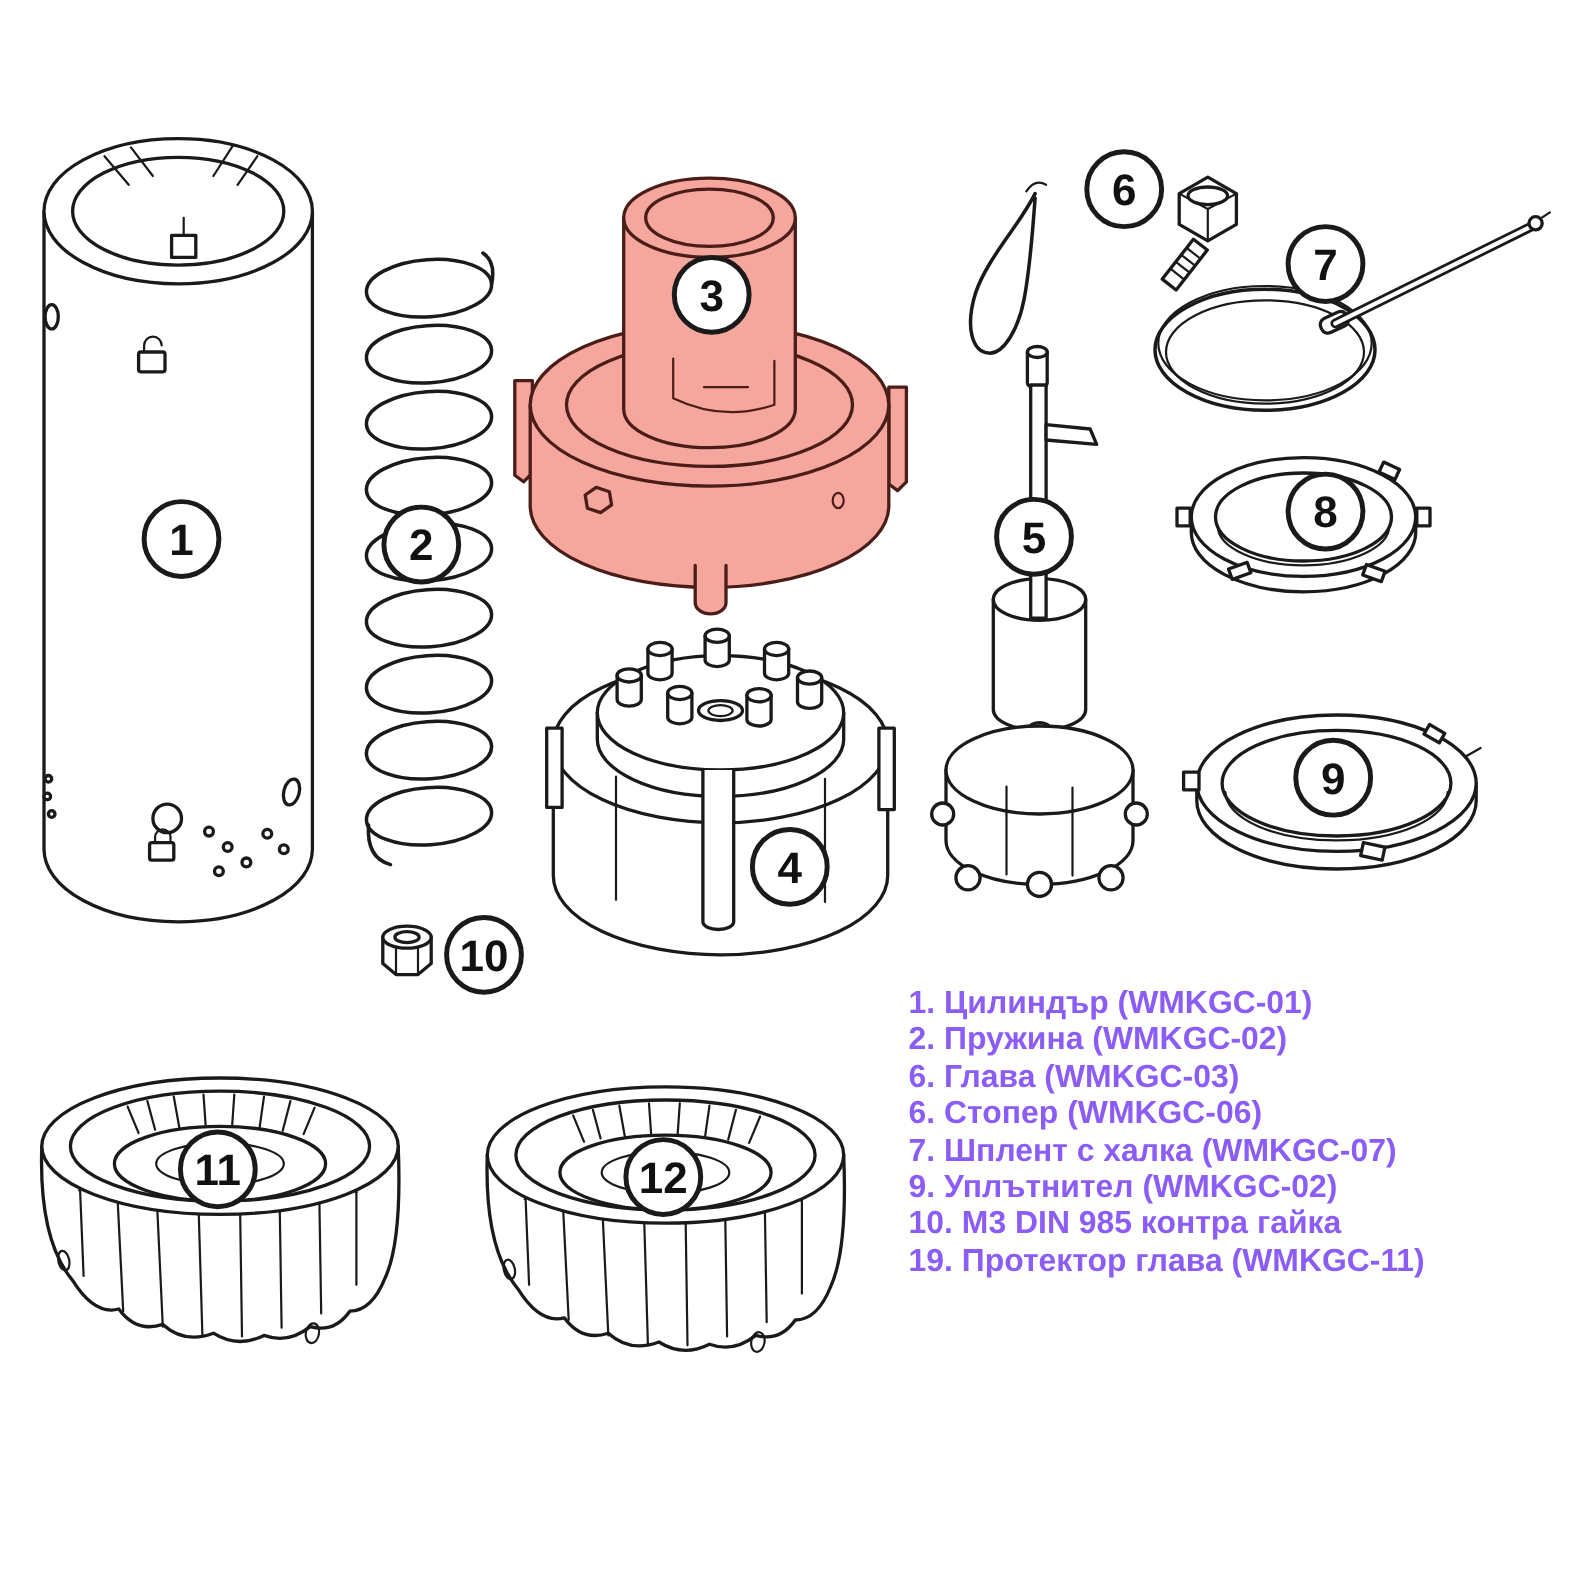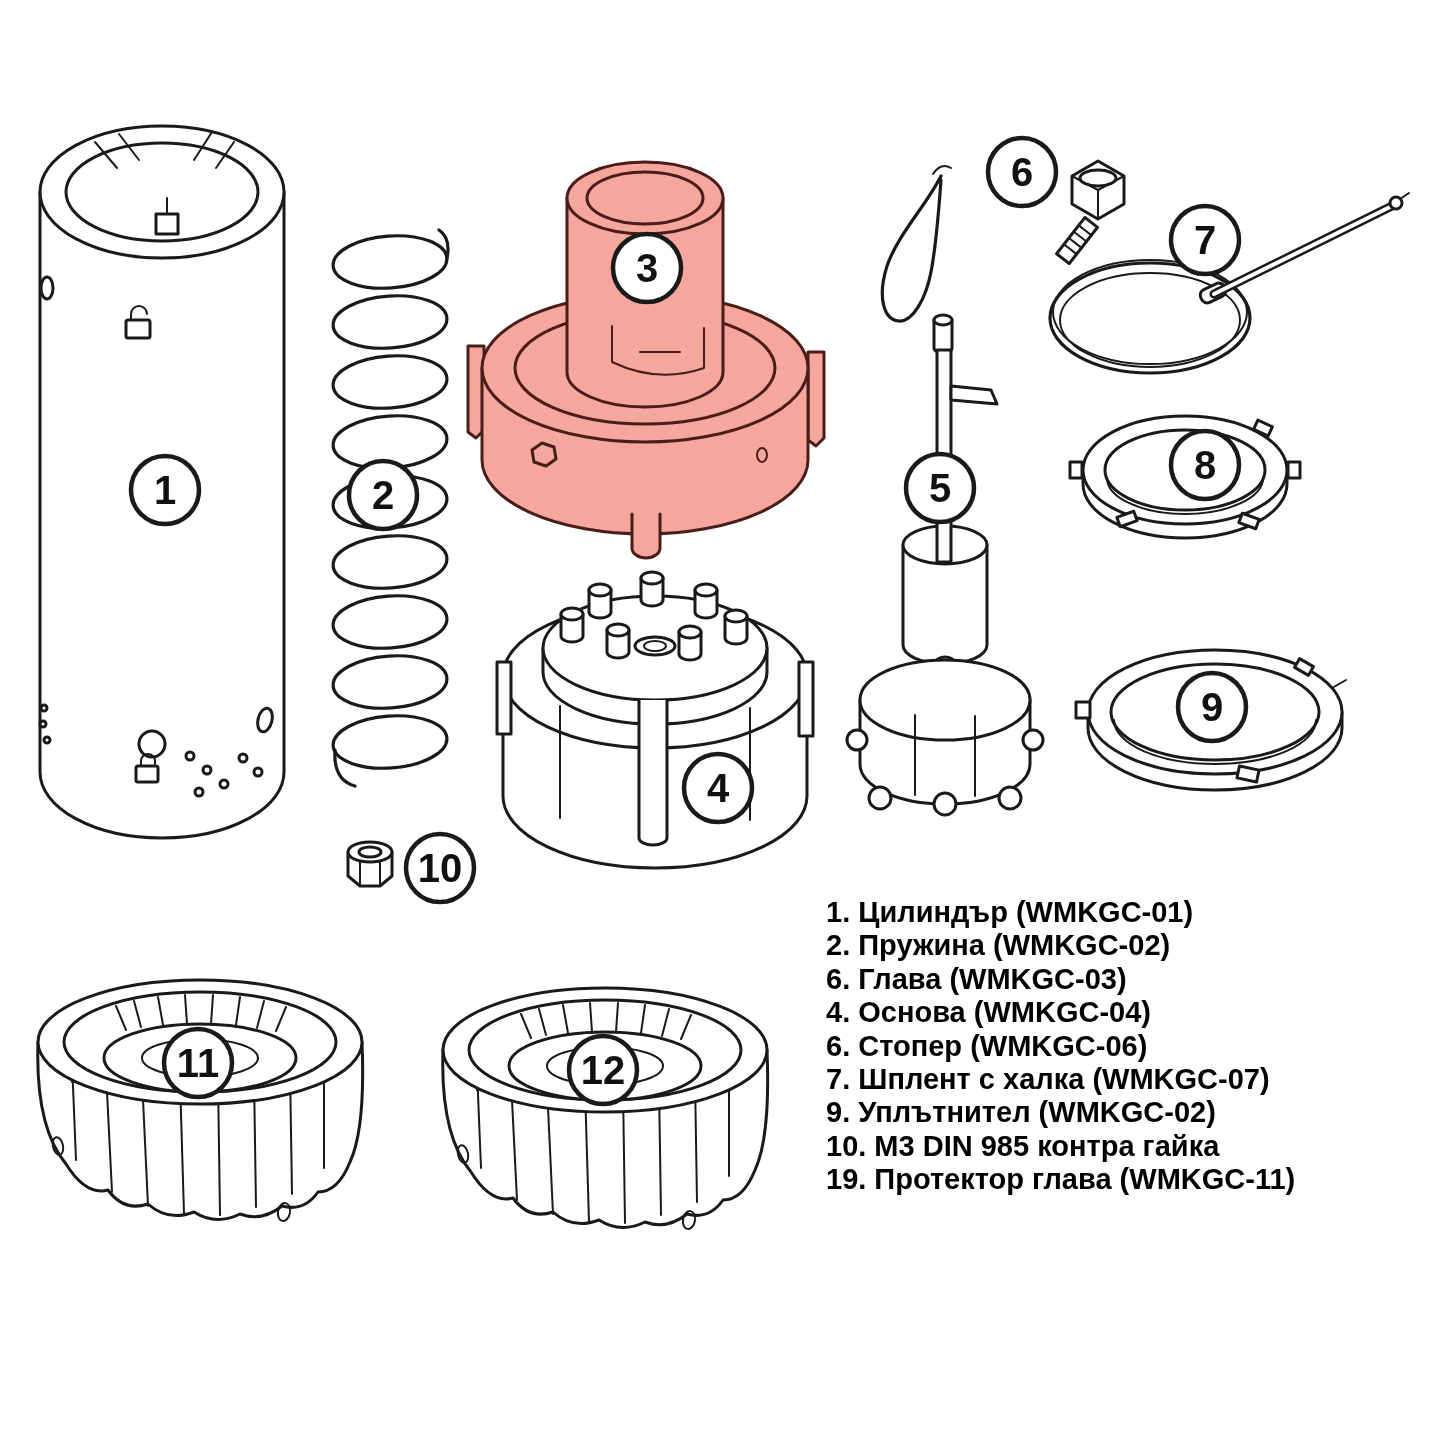--- a/index.html
+++ b/index.html
@@ -20,21 +20,21 @@
   .open{fill:none;stroke:var(--line);stroke-width:3.2;stroke-linecap:round;}
   .hl{fill:var(--highlight_fill);stroke:var(--highlight_stroke);stroke-width:3;stroke-linejoin:round;stroke-linecap:round;}
   .hlt{fill:none;stroke:var(--highlight_stroke);stroke-width:2;stroke-linejoin:round;stroke-linecap:round;}
   .tube-outer{fill:none;stroke:var(--line);stroke-width:9;stroke-linecap:round;}
   .tube-inner{fill:none;stroke:#ffffff;stroke-width:4;stroke-linecap:round;}
   .co{fill:#ffffff;stroke:var(--line);stroke-width:4.5;}
   .cot{font-family:"Liberation Sans",sans-serif;font-weight:bold;font-size:40px;fill:#111;text-anchor:middle;}
   
   .legend{
     position:absolute;left:826px;top:896px;
-    font-weight:bold;font-size:29px;line-height:33.4px;color:#000000;
+    font-weight:bold;font-size:29px;line-height:33.4px;color:#8b5cf6;
     white-space:nowrap;
   }
 </style>
 </head>
 <body>
 
 <div class="stage">
 
   <svg width="1445" height="1445" viewBox="0 0 1445 1445">
 
@@ -260,21 +260,20 @@
     <g class="callout" transform="translate(603,1070)">
       <circle class="co" r="34"></circle>
       <text class="cot" dy="0.36em">12</text>
     </g>
   </svg>
 
   <div class="legend">
     <div>1. Цилиндър (WMKGC-01)</div>
     <div>2. Пружина (WMKGC-02)</div>
     <div>6. Глава (WMKGC-03)</div>
-    <div>4. Основа (WMKGC-04)</div>
     <div>6. Стопер (WMKGC-06)</div>
     <div>7. Шплент с халка (WMKGC-07)</div>
     <div>9. Уплътнител (WMKGC-02)</div>
     <div>10. M3 DIN 985 контра гайка</div>
     <div>19. Протектор глава (WMKGC-11)</div>
   </div>
 
 </div>
 
 </body></html>

